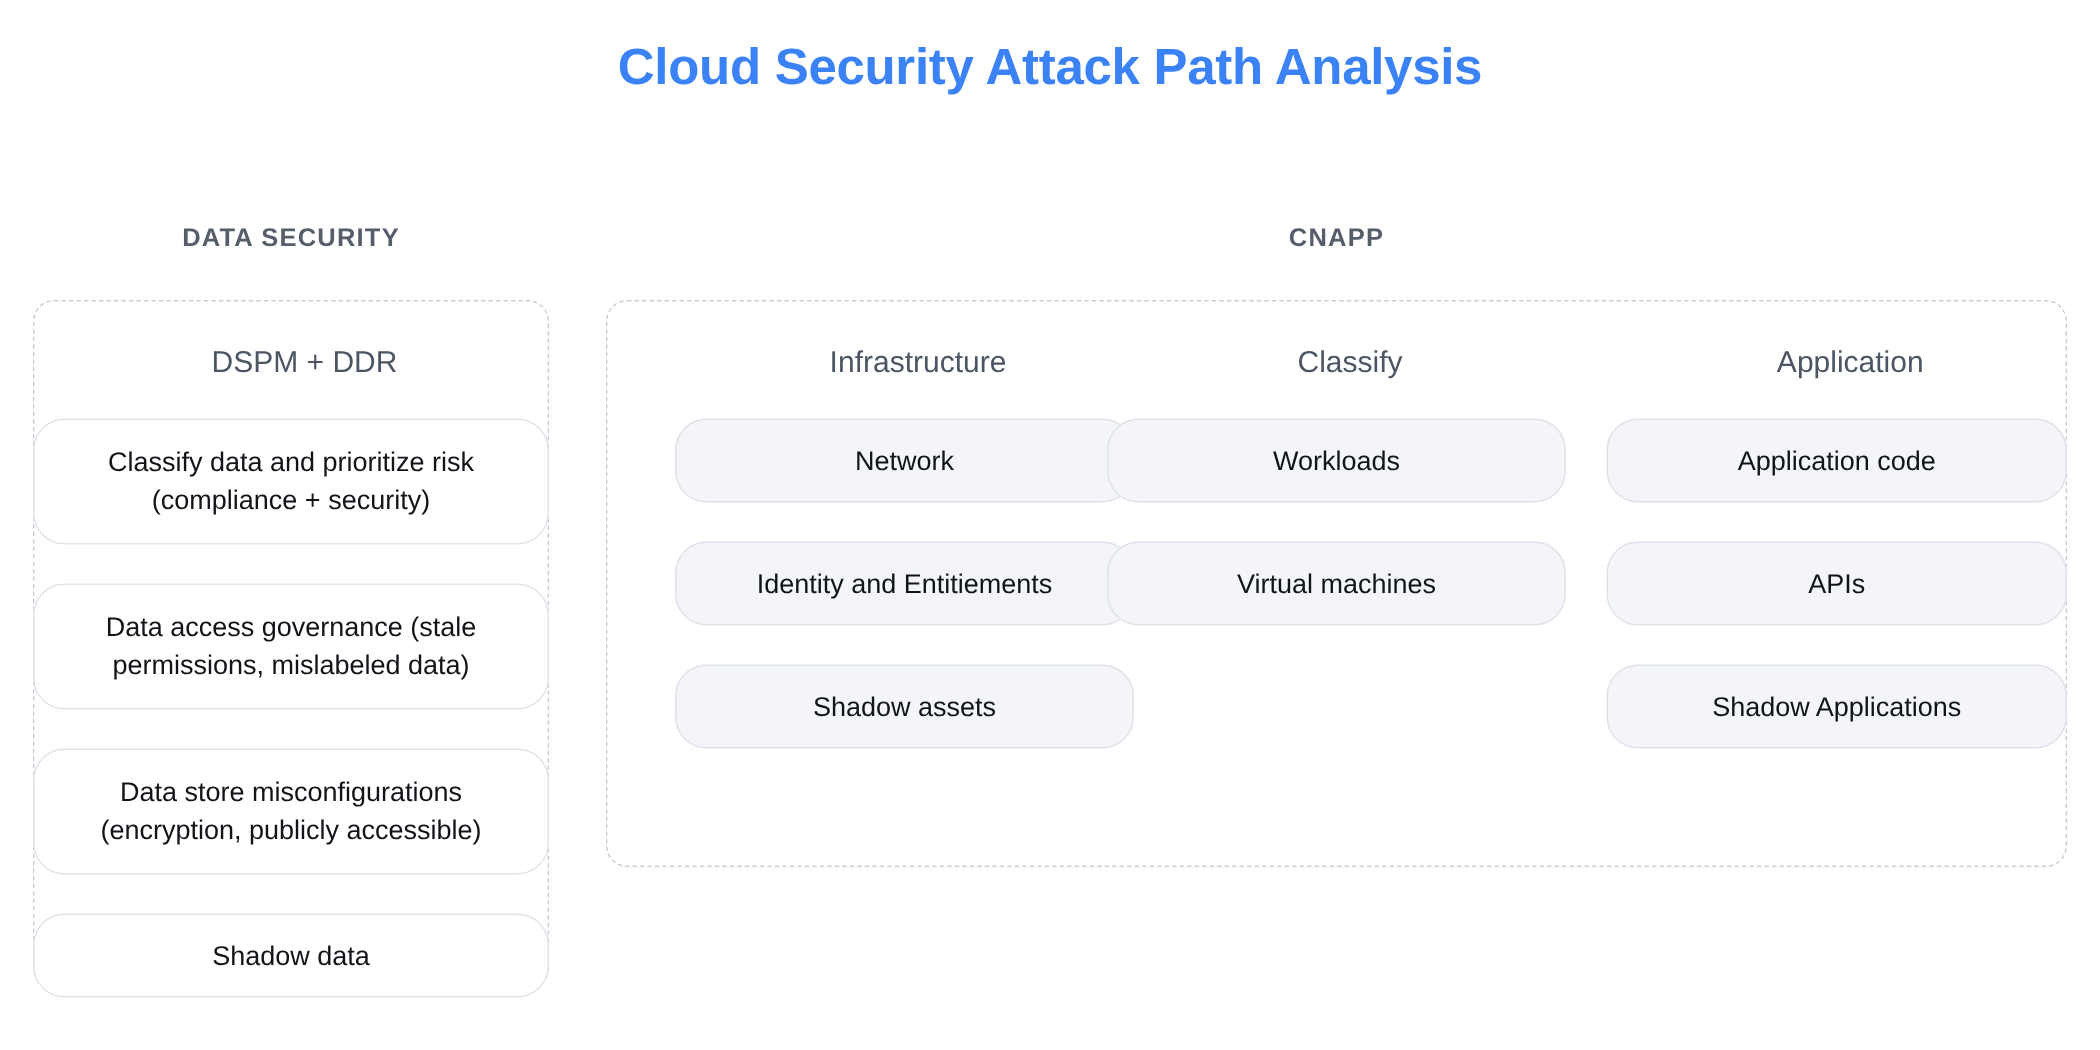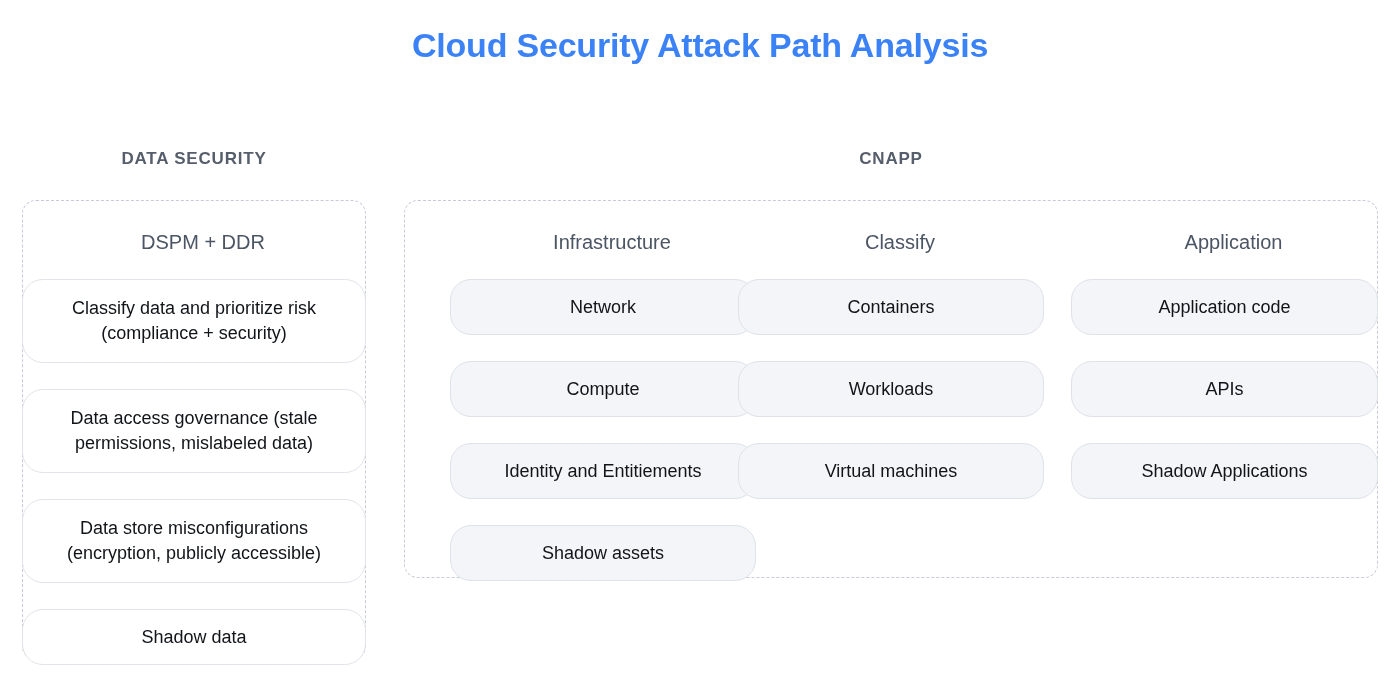--- a/index.html
+++ b/index.html
@@ -141,28 +141,26 @@
     <div class="col-title">DSPM + DDR</div>
     <div class="card white h2">Classify data and prioritize risk (compliance + security)</div>
     <div class="card white h2">Data access governance (stale permissions, mislabeled data)</div>
     <div class="card white h2">Data store misconfigurations (encryption, publicly accessible)</div>
     <div class="card white h1">Shadow data</div>
   </div>
 
   <div class="column" id="col-infra">
     <div class="col-title">Infrastructure</div>
     <div class="card tinted h1">Network</div>
-    <div class="card tinted h1">Compute</div>
     <div class="card tinted h1">Identity and Entitiements</div>
     <div class="card tinted h1">Shadow assets</div>
   </div>
 
   <div class="column" id="col-work">
     <div class="col-title">Classify</div>
-    <div class="card tinted h1">Containers</div>
     <div class="card tinted h1">Workloads</div>
     <div class="card tinted h1">Virtual machines</div>
   </div>
 
   <div class="column" id="col-apps">
     <div class="col-title">Application</div>
     <div class="card tinted h1">Application code</div>
     <div class="card tinted h1">APIs</div>
     <div class="card tinted h1">Shadow Applications</div>
   </div>

